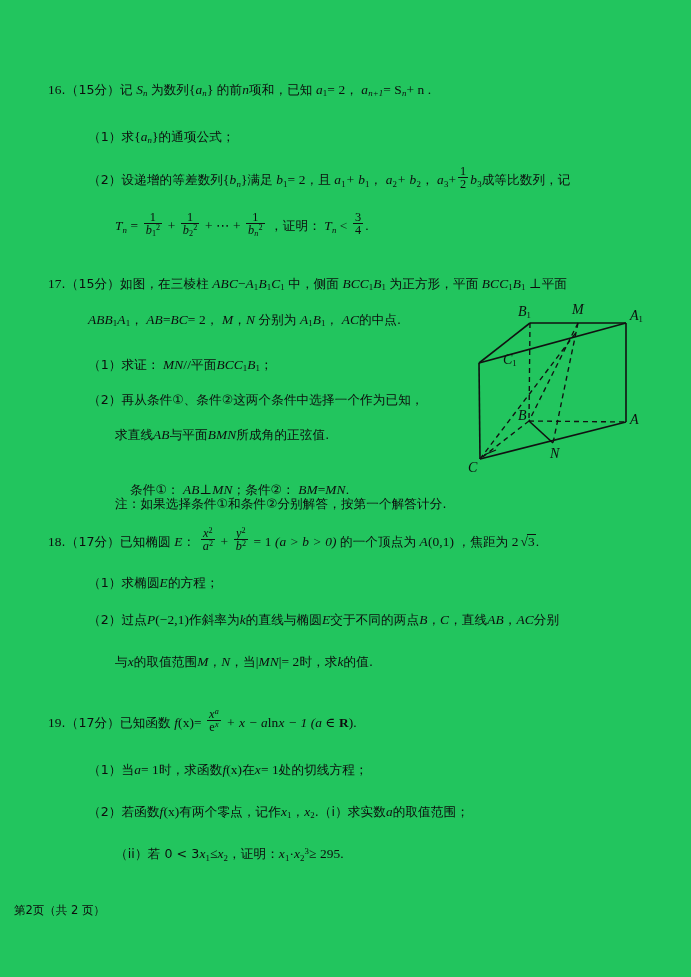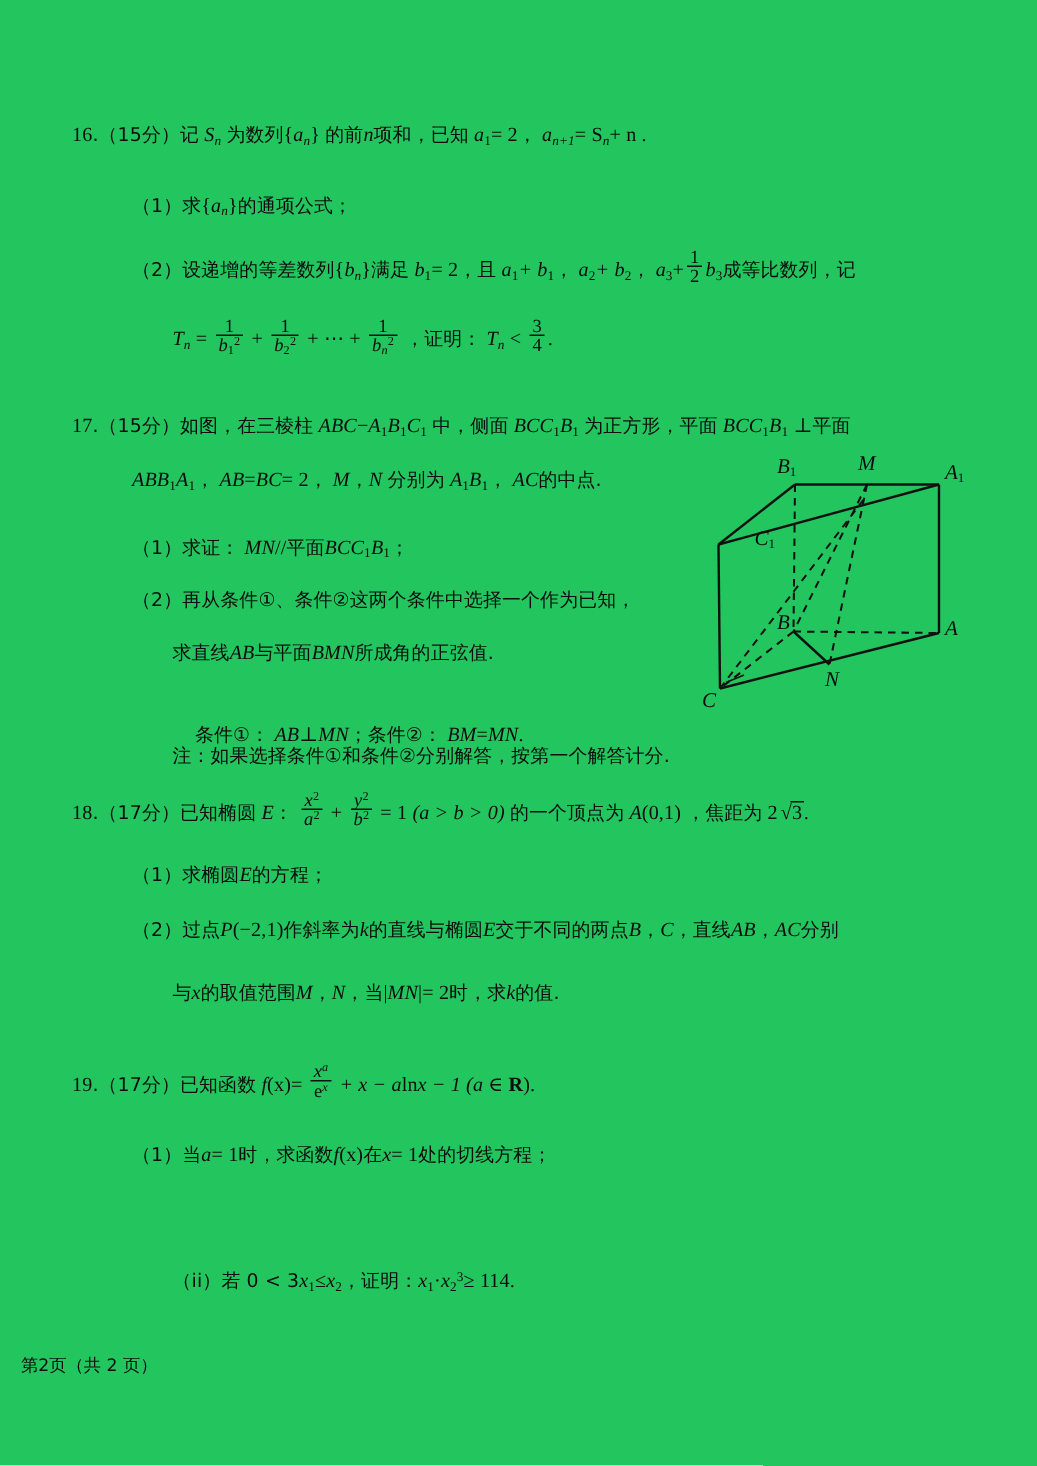--- a/index.html
+++ b/index.html
@@ -177,20 +177,23 @@
     <i class="m">f</i><span>(x)</span><span>=</span>
     <span class="frac"><span class="n"><i class="m">x</i><sup><i class="m">a</i></sup></span><span class="d"><span>e</span><sup><i class="m">x</i></sup></span></span>
     <span><i class="m">+ x − a</i></span><span>ln</span><i class="m">x − 1</i>
     <span><i class="m">(a ∈ </i><b>R</b><span>)</span></span><span>.</span>
   </div>
 
   <div class="ln" style="left:88px;top:763px;">
     <span class="cn">（1）当</span><i class="m">a</i><span>= 1</span><span class="cn">时，求函数</span><i class="m">f</i><span>(x)</span><span class="cn">在</span><i class="m">x</i><span>= 1</span><span class="cn">处的切线方程；</span>
   </div>
 
+  <div class="ln" style="left:88px;top:805px;">
+    <span class="cn">（2）若函数</span><i class="m">f</i><span>(x)</span><span class="cn">有两个零点，记作</span><i class="m">x</i><sub>1</sub><span class="cn">，</span><i class="m">x</i><sub>2</sub><span class="cn">.（i）求实数</span><i class="m">a</i><span class="cn">的取值范围；</span>
+  </div>
 
   <div class="ln" style="left:115px;top:847px;">
-    <span class="cn">（ii）若 0 &lt; 3</span><i class="m">x</i><sub>1</sub><span>≤</span><i class="m">x</i><sub>2</sub><span class="cn">，证明：</span><i class="m">x</i><sub>1</sub><span>·</span><i class="m">x</i><sub>2</sub><sup>3</sup><span>≥ 114</span><span>.</span>
+    <span class="cn">（ii）若 0 &lt; 3</span><i class="m">x</i><sub>1</sub><span>≤</span><i class="m">x</i><sub>2</sub><span class="cn">，证明：</span><i class="m">x</i><sub>1</sub><span>·</span><i class="m">x</i><sub>2</sub><sup>3</sup><span>≥ 295</span><span>.</span>
   </div>
 
   <div class="footer">第2页（共 2 页）</div>
 
 </div>
 
 </body></html>

